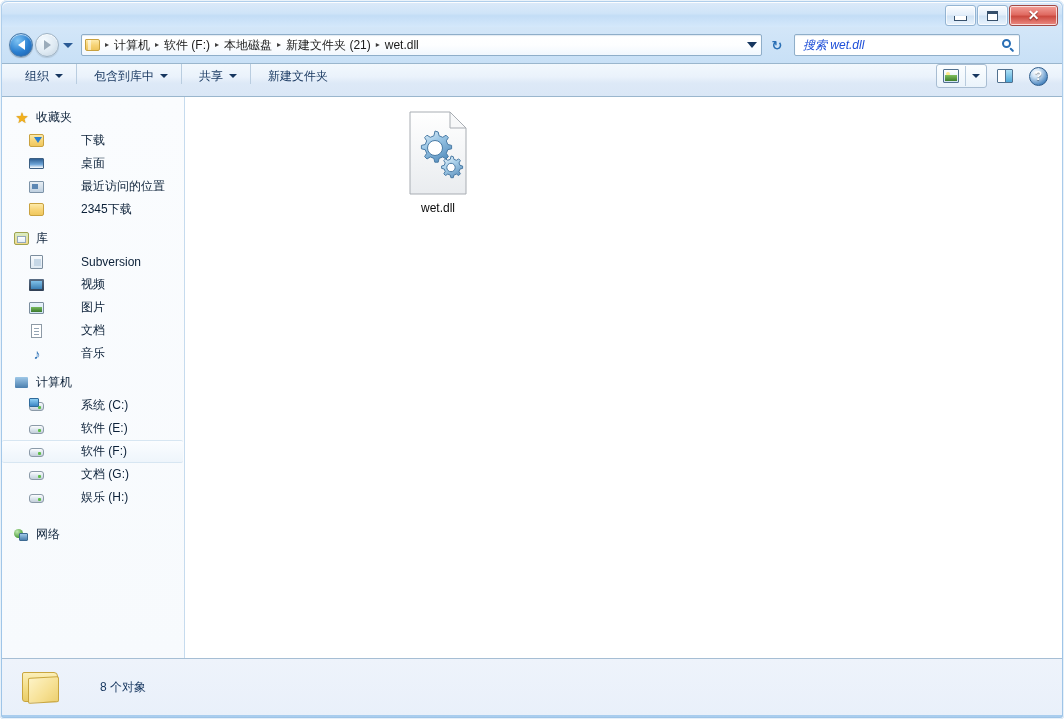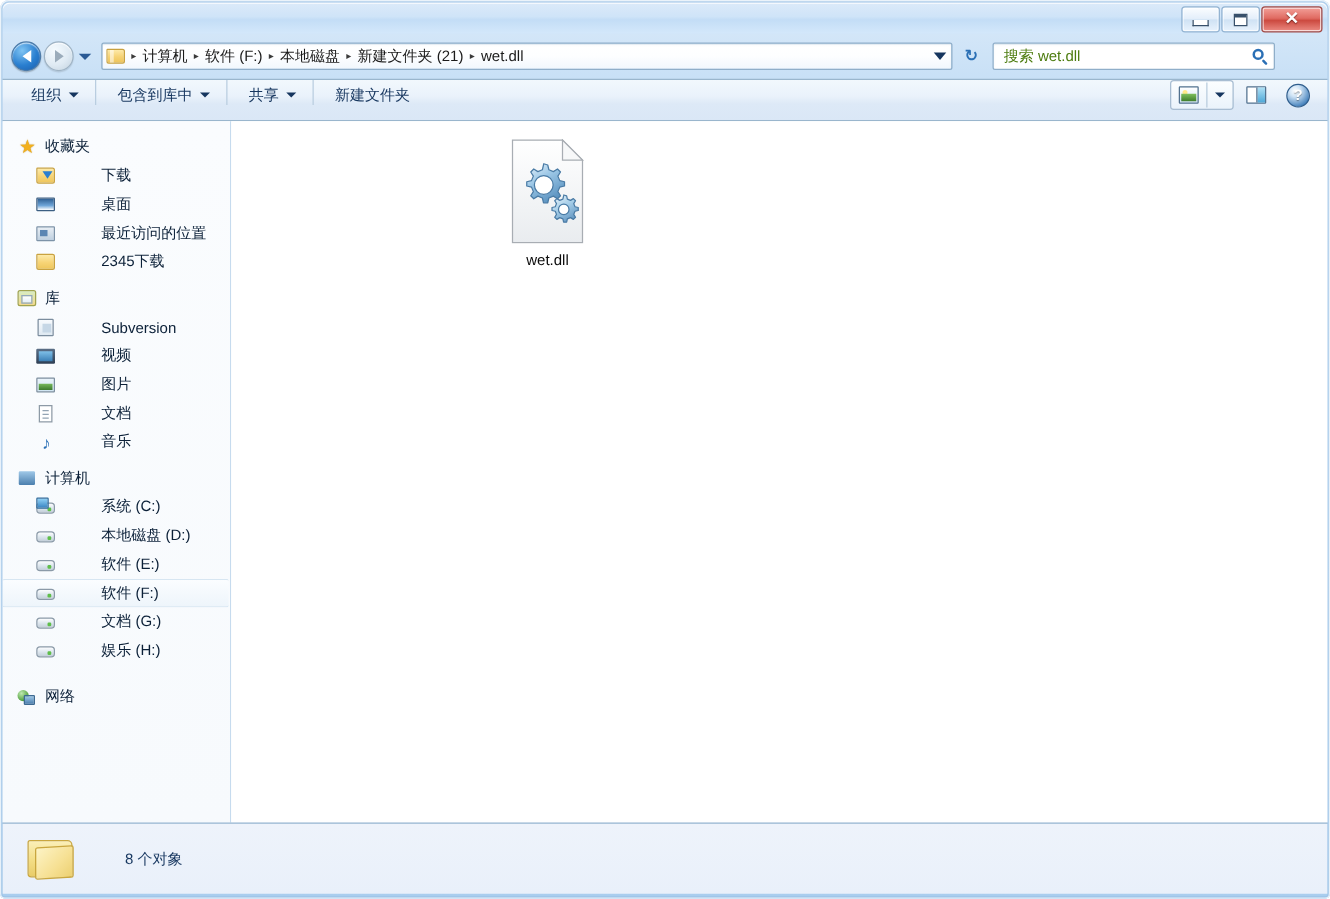--- a/index.html
+++ b/index.html
@@ -227,21 +227,22 @@
     border: 1px solid #8faec9;
     border-radius: 2px;
     display: flex;
     align-items: center;
     box-sizing: border-box;
     padding: 0 4px 0 8px;
     box-shadow: inset 0 1px 1px rgba(140,170,200,.25);
   }
   .searchbox .ph {
     flex: 1;
-    color: #4d7c0f;
+    font-style: italic;
+    color: #1d4ed8;
     font-size: 12px;
   }
   .mag {
     width: 13px; height: 13px;
     position: relative;
     flex: none;
   }
   .mag::before {
     content:"";
     position:absolute; left:0; top:0;
@@ -829,26 +830,20 @@
             <span class="ico-computer"></span>
           </span>
           <span class="lbl">计算机</span>
         </div>
         <div class="nav-row child">
           <span class="nav-ico">
             <span class="ico-drive sys"></span>
             <span class="ico-sys-overlay"></span>
           </span>
           <span class="lbl">系统 (C:)</span>
-        </div>
-        <div class="nav-row child">
-          <span class="nav-ico">
-            <span class="ico-drive"></span>
-          </span>
-          <span class="lbl">本地磁盘 (D:)</span>
         </div>
         <div class="nav-row child">
           <span class="nav-ico">
             <span class="ico-drive"></span>
           </span>
           <span class="lbl">软件 (E:)</span>
         </div>
         <div class="nav-row child selected">
           <span class="nav-ico">
             <span class="ico-drive"></span>

